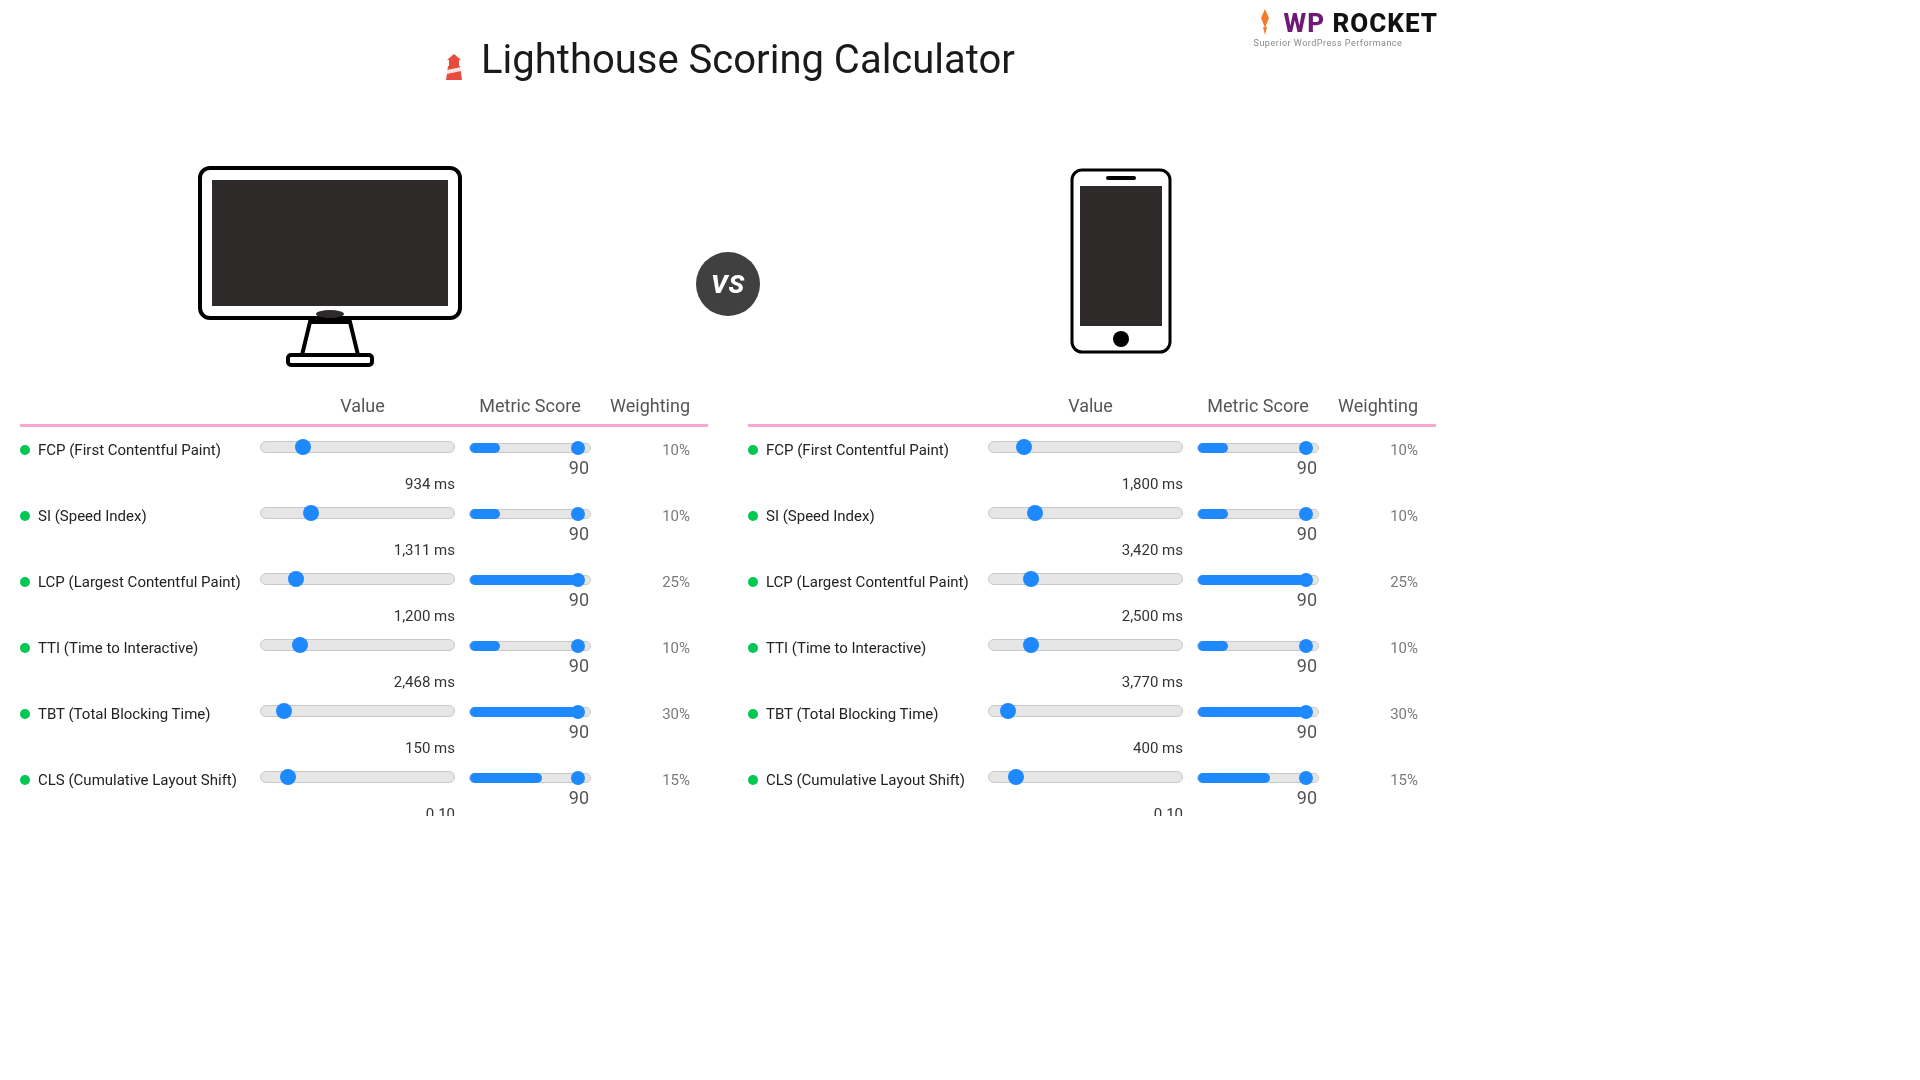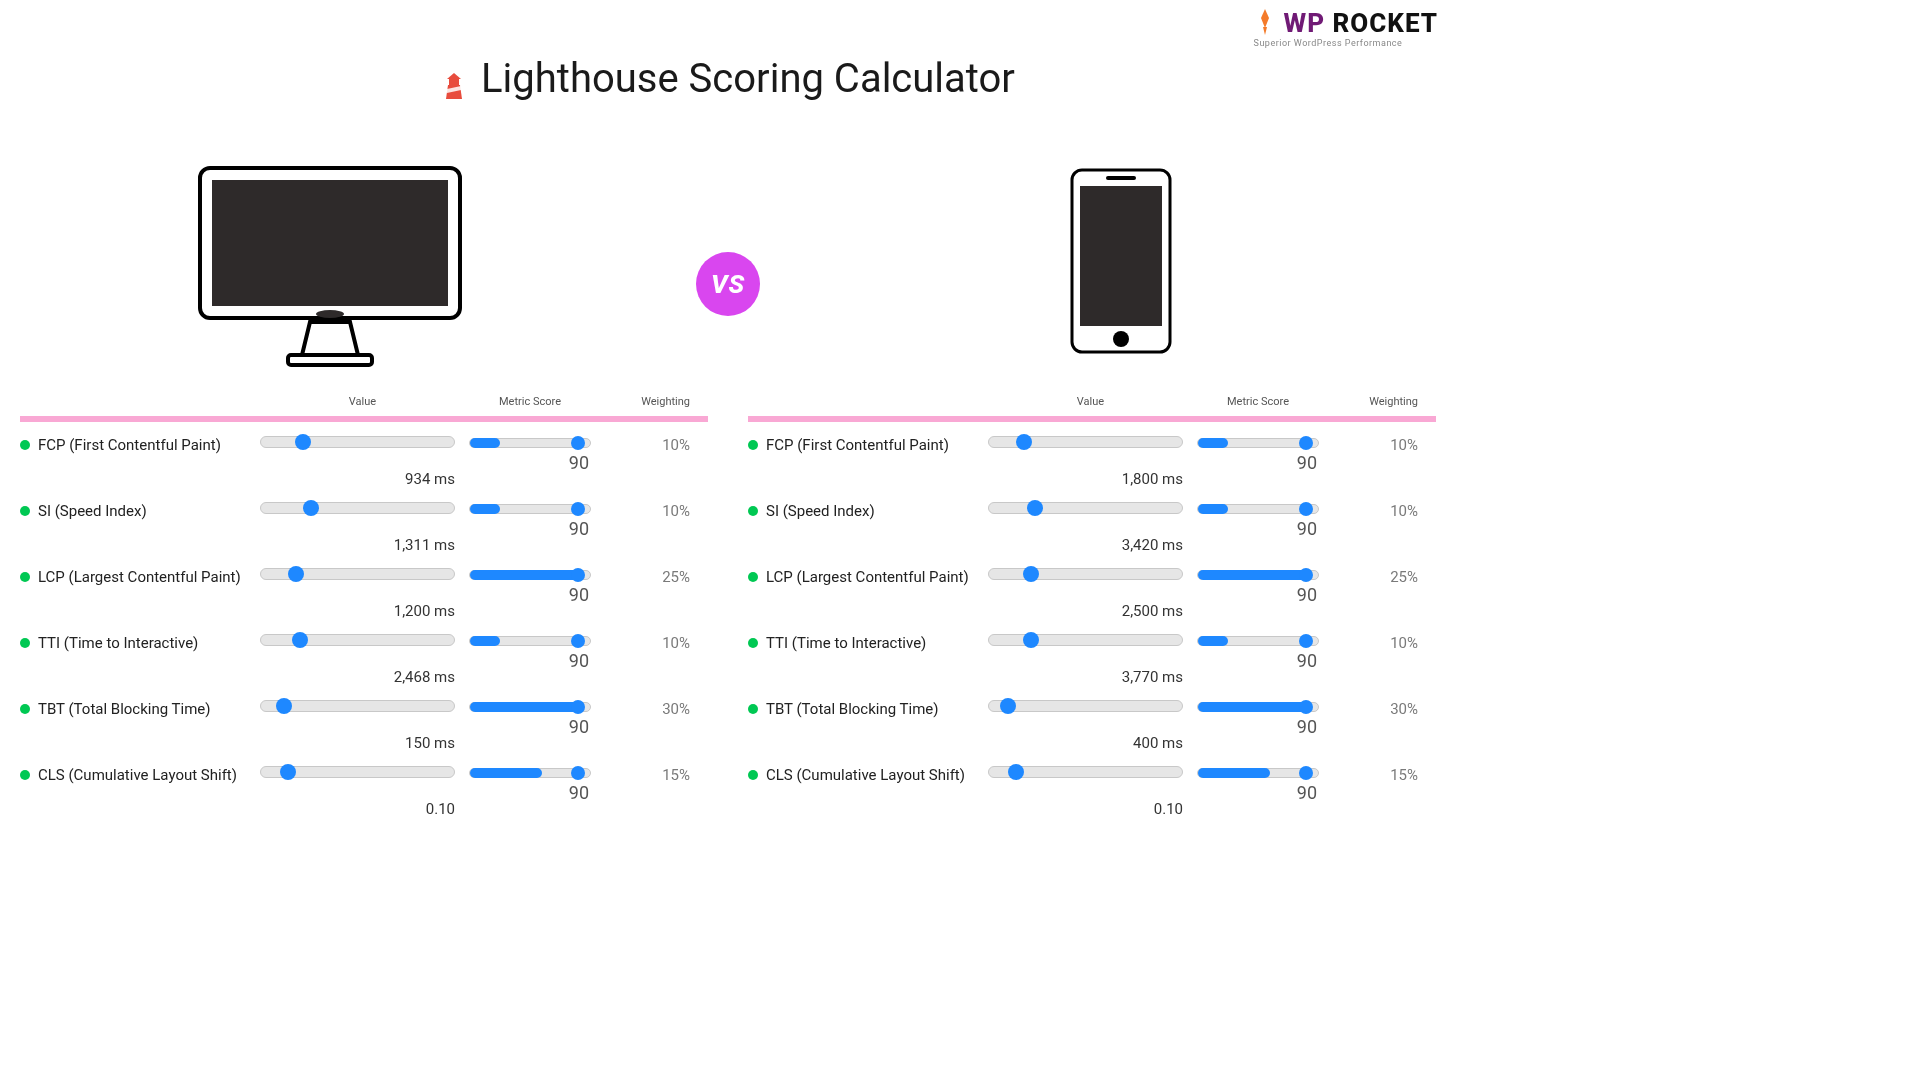--- a/index.html
+++ b/index.html
@@ -16,39 +16,39 @@
     top: 8px; right: 18px;
     text-align: left;
   }
   .logo .wp { font-weight: 800; font-size: 26px; letter-spacing: 1px; }
   .logo .wp .w { color: #701a75; }
   .logo .wp .rest { color: #111; }
   .logo .tag { font-size: 9px; color: #888; letter-spacing: 0.5px; margin-top: -2px;}
   .logo .rocket-icon { display:inline-block; vertical-align:top; margin-right:4px;}
   .title {
     text-align: center;
-    margin-top: 55px;
+    margin-top: 36px;
     font-size: 40px;
     font-weight: 400;
     color: #1a1a1a;
     display:flex;
     align-items:center;
     justify-content:center;
     gap:14px;
   }
   .lh-icon {
     display:inline-block;
     width:26px; height:30px;
   }
   .vs-badge {
     position:absolute;
     left:50%; top:252px;
     transform:translateX(-50%);
     width:64px; height:64px;
-    background:#d946ef; border-radius:50%;
+    background:#404040; border-radius:50%;
     color:#fff; font-weight:800; font-style:italic;
     font-size:26px;
     display:flex; align-items:center; justify-content:center;
     letter-spacing:1px;
   }
   .device-row {
     position:absolute;
     top:160px; left:0; right:0;
     display:flex;
     justify-content:space-between;
@@ -60,24 +60,24 @@
     position:absolute;
     top:395px;
     left:20px; right:20px;
     display:flex;
     gap:40px;
   }
   .panel { flex:1; }
   .hdr {
     display:grid;
     grid-template-columns: 240px 205px 130px 95px;
-    font-size:11px;
+    font-size:18px;
     color:#555;
     padding-bottom:8px;
-    border-bottom:6px solid #f9a8d4;
+    border-bottom:3px solid #f9a8d4;
   }
   .hdr .c2 { text-align:center; }
   .hdr .c3 { text-align:center; }
   .hdr .c4 { text-align:right; }
   .row {
     display:grid;
     grid-template-columns: 240px 205px 130px 95px;
     align-items:start;
     padding-top:14px;
     font-size:15px;

